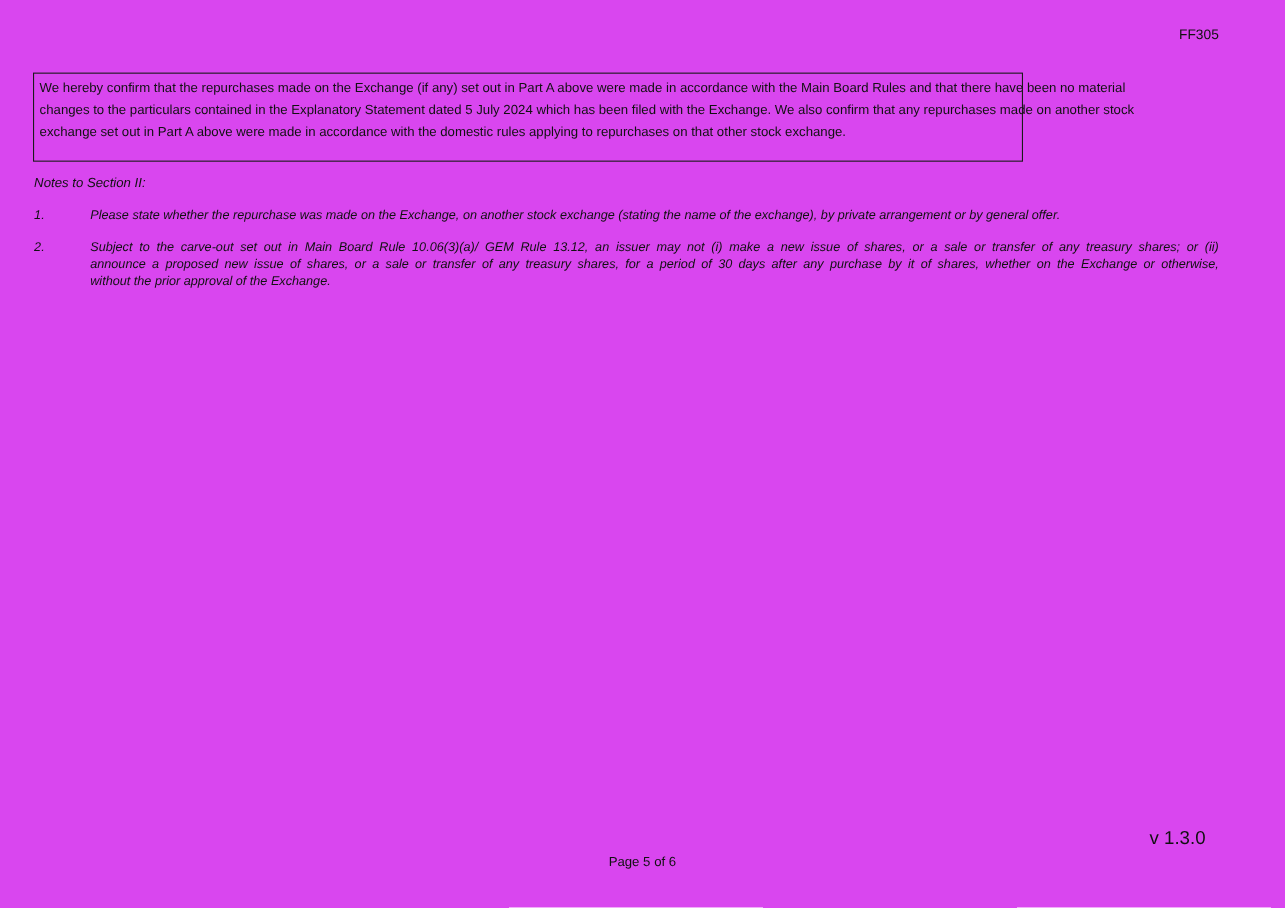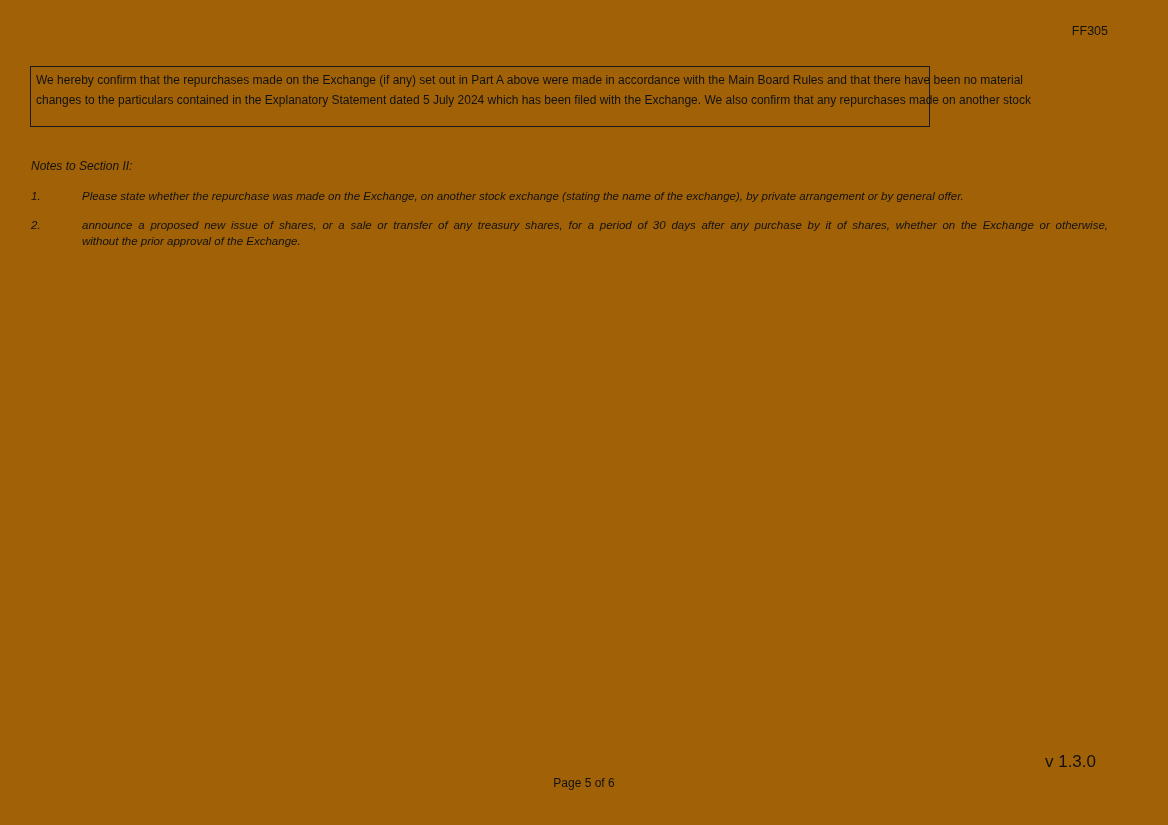--- a/index.html
+++ b/index.html
@@ -1,20 +1,20 @@
 <!DOCTYPE html>
 <html><head>
 <meta charset="utf-8">
 <style>
   html, body { margin: 0; padding: 0; background: #ffffff; }
   .page {
     position: relative;
     width: 1168px;
     height: 825px;
-    background: #a16207;
+    background: #d946ef;
     font-family: "Liberation Sans", "DejaVu Sans", sans-serif;
     color: #111111;
     overflow: hidden;
   }
   .form-code {
     position: absolute;
     top: 24px;
     right: 60px;
     font-size: 12.5px;
   }
@@ -68,34 +68,36 @@
 </head>
 <body>
 
 <div class="page">
 
   <div class="form-code">FF305</div>
 
   <div class="confirm-box">
     <div class="box-line">We hereby confirm that the repurchases made on the Exchange (if any) set out in Part A above were made in accordance with the Main Board Rules and that there have been no material</div>
     <div class="box-line">changes to the particulars contained in the Explanatory Statement dated 5 July 2024 which has been filed with the Exchange. We also confirm that any repurchases made on another stock</div>
+    <div class="box-line">exchange set out in Part A above were made in accordance with the domestic rules applying to repurchases on that other stock exchange.</div>
   </div>
 
   <div class="notes-heading">Notes to Section II:</div>
 
   <div class="note note-1">
     <div class="note-number">1.</div>
     <div class="note-body">
       <div>Please state whether the repurchase was made on the Exchange, on another stock exchange (stating the name of the exchange), by private arrangement or by general offer.</div>
     </div>
   </div>
 
   <div class="note note-2">
     <div class="note-number">2.</div>
     <div class="note-body">
+      <div class="justify-line">Subject to the carve-out set out in Main Board Rule 10.06(3)(a)/ GEM Rule 13.12, an issuer may not (i) make a new issue of shares, or a sale or transfer of any treasury shares; or (ii)</div>
       <div class="justify-line">announce a proposed new issue of shares, or a sale or transfer of any treasury shares, for a period of 30 days after any purchase by it of shares, whether on the Exchange or otherwise,</div>
       <div>without the prior approval of the Exchange.</div>
     </div>
   </div>
 
   <div class="footer-page">Page 5 of 6</div>
 
   <div class="footer-version">v 1.3.0</div>
 
 </div>

